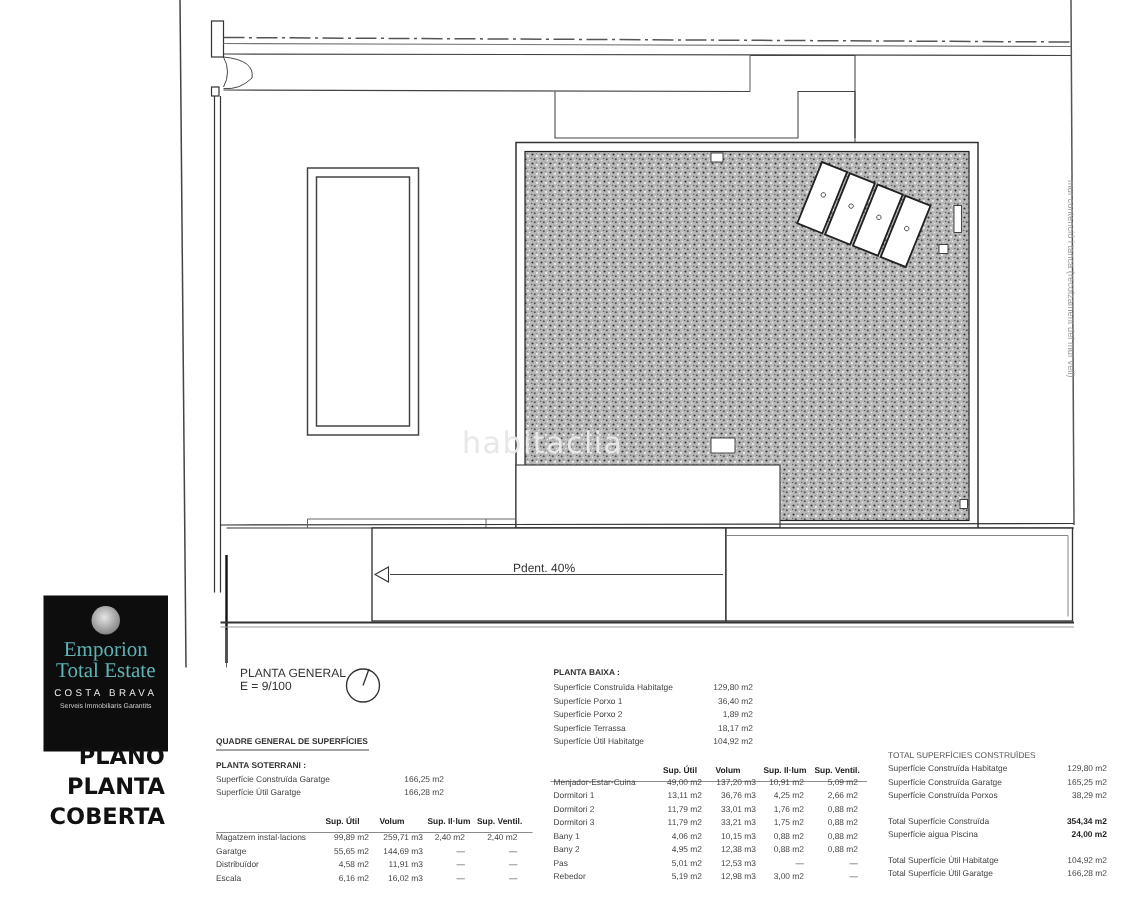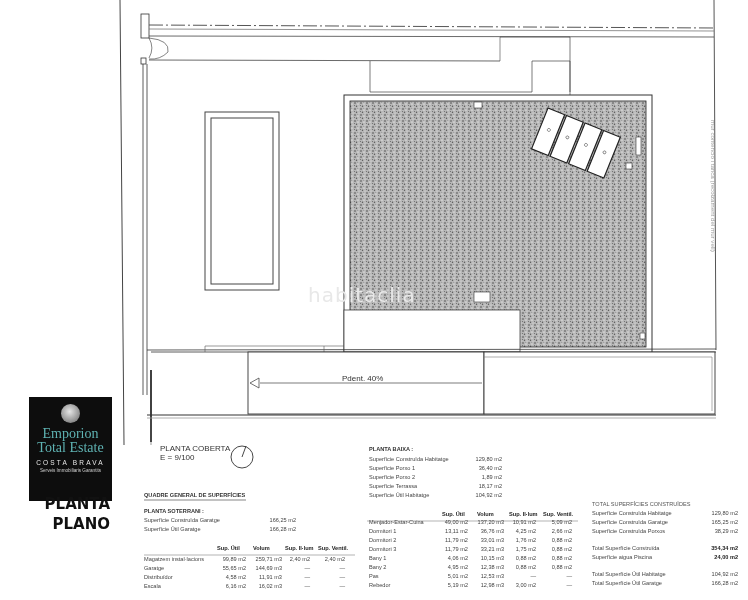--- a/index.html
+++ b/index.html
@@ -117,26 +117,27 @@
 
 <div class="logo">
   <div class="coin"></div>
   <div class="name n1">Emporion</div>
   <div class="name n2">Total Estate</div>
   <div class="cb">COSTA BRAVA</div>
   <div class="tag">Serveis Immobiliaris Garantits</div>
 </div>
 
 <div class="title-block">
+  <div>PLANO</div>
   <div>PLANTA</div>
-  <div>PLANO</div>
+  <div>COBERTA</div>
 </div>
 
 <div class="plan-label">
-  <div>PLANTA COBERTA</div>
+  <div>PLANTA GENERAL</div>
   <div>E = 9/100</div>
 </div>
 
 <div class="t h" style="left:144px;top:492px;">QUADRE GENERAL DE SUPERFÍCIES</div>
 <div class="t h" style="left:144px;top:508px;">PLANTA SOTERRANI :</div>
 
 <div class="t" style="left:144px;top:517px;">Superfície Construïda Garatge</div>
 <div class="t r" style="left:250px;top:517px;width:46px;">166,25 m2</div>
 <div class="t" style="left:144px;top:526px;">Superfície Útil Garatge</div>
 <div class="t r" style="left:250px;top:526px;width:46px;">166,28 m2</div>

